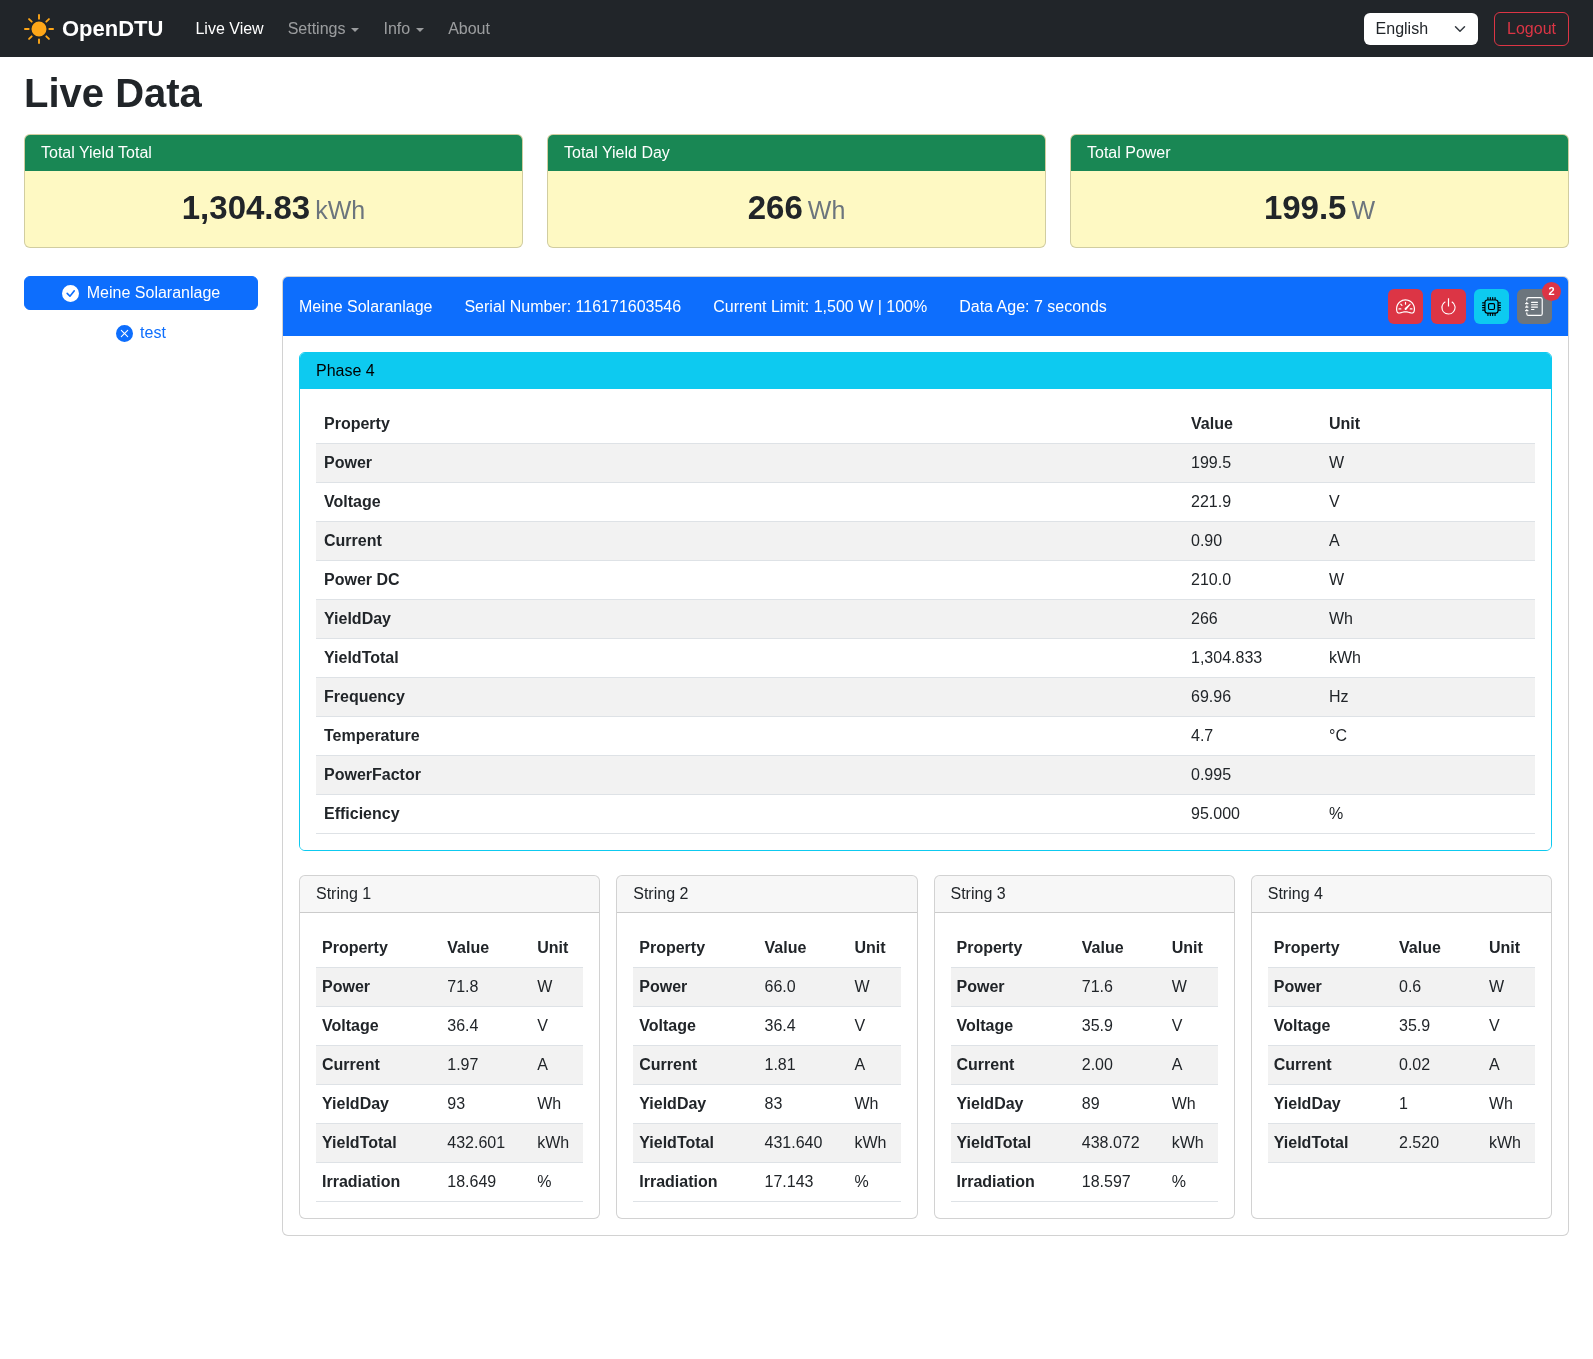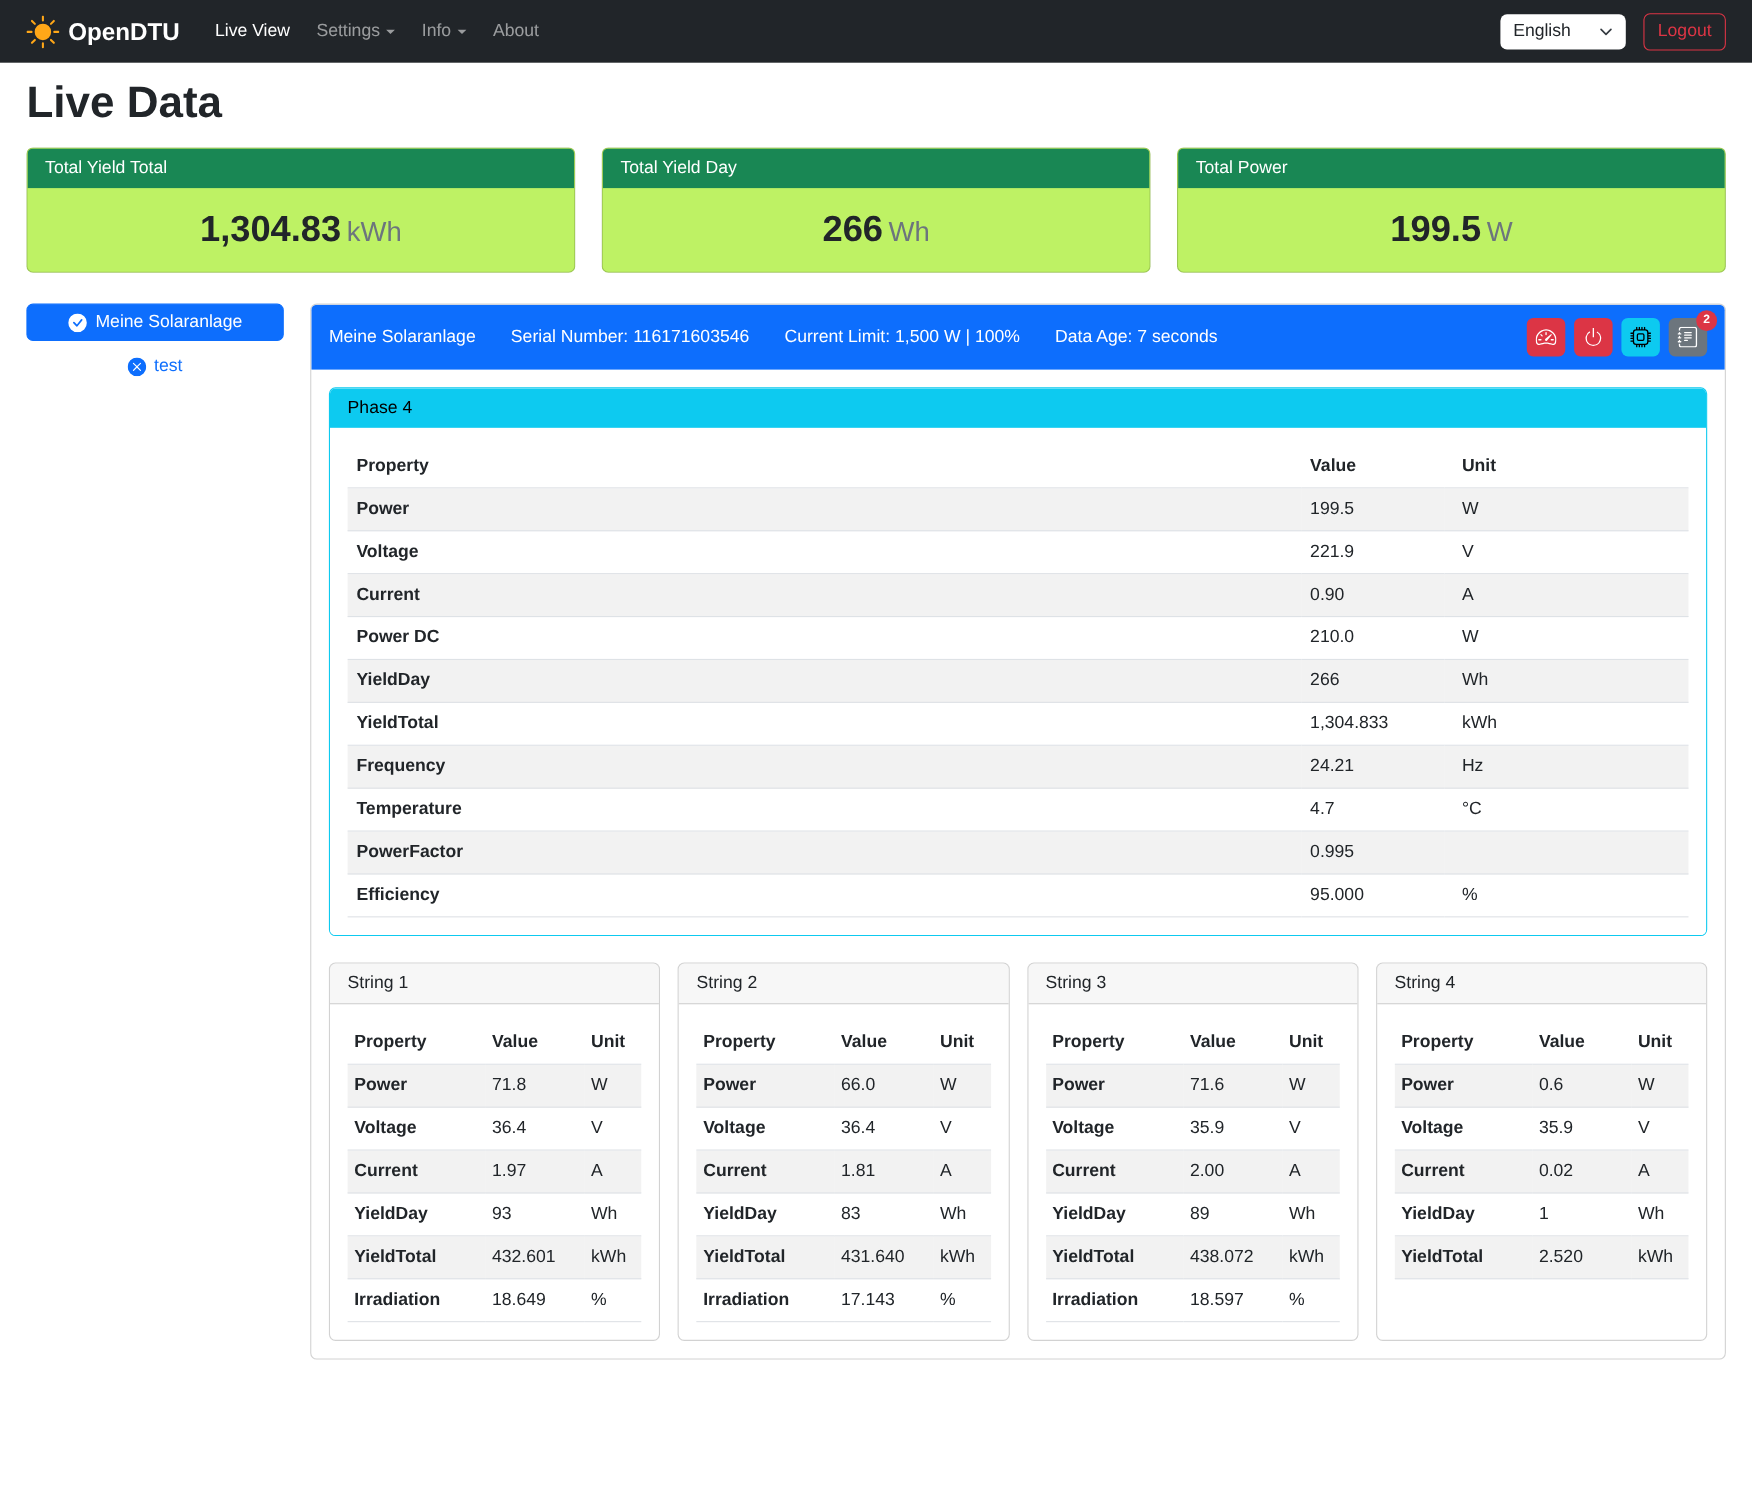--- a/index.html
+++ b/index.html
@@ -77,21 +77,21 @@
   .page { padding: 0 24px 24px; }
   .page-title { font-size: 40px; font-weight: 600; margin: 14px 0 18px; }
 
   
   .cards-row { display: flex; gap: 24px; margin-bottom: 28px; }
   .scard {
     flex: 1;
     border: 1px solid rgba(0,0,0,.175);
     border-radius: 6px;
     overflow: hidden;
-    background: #bef264;
+    background: #fef9c3;
   }
   .scard-header { background: #198754; color: #fff; padding: 9px 16px; }
   .scard-body { padding: 18px 16px 20px; text-align: center; }
   .scard-value { font-size: 33px; font-weight: 700; color: #212529; }
   .scard-unit { font-size: 25px; color: #6c757d; margin-left: 5px; }
 
   
   .content-row { display: flex; gap: 24px; align-items: flex-start; }
   .sidebar { width: 234px; flex: none; }
   .inverter-select {
@@ -365,21 +365,21 @@
   </tr>
 
   <tr>
     <td class="cell-prop">YieldTotal</td>
     <td class="cell-val">1,304.833</td>
     <td class="cell-unit">kWh</td>
   </tr>
 
   <tr>
     <td class="cell-prop">Frequency</td>
-    <td class="cell-val">24.21</td>
+    <td class="cell-val">69.96</td>
     <td class="cell-unit">Hz</td>
   </tr>
 
   <tr>
     <td class="cell-prop">Temperature</td>
     <td class="cell-val">4.7</td>
     <td class="cell-unit">°C</td>
   </tr>
 
   <tr>

